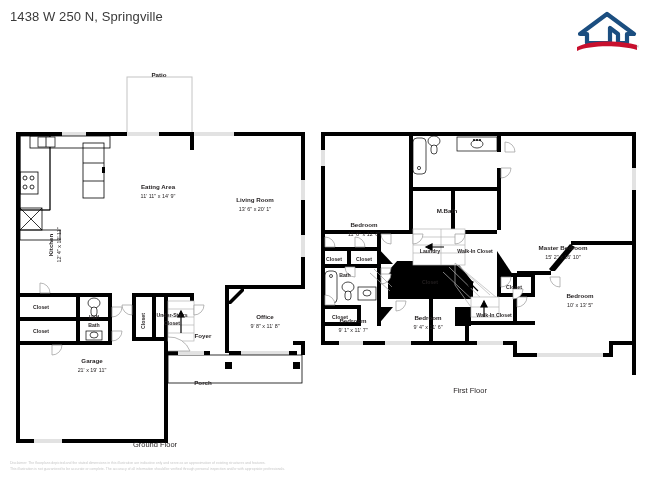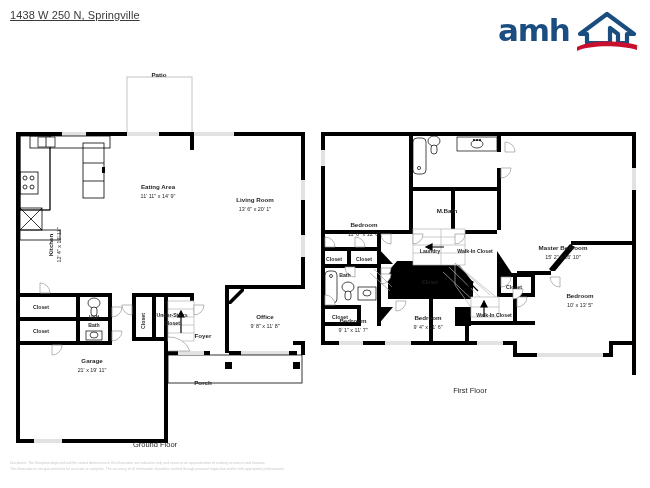--- a/index.html
+++ b/index.html
@@ -1,19 +1,19 @@
 <!DOCTYPE html>
 <html><head>
 <meta charset="utf-8">
 <style>
   html,body{margin:0;padding:0;background:#ffffff;}
   body{width:650px;height:488px;position:relative;overflow:hidden;
        font-family:"Liberation Sans","DejaVu Sans",sans-serif;color:#231f20;}
 
-  .addr{position:absolute;left:10px;top:9px;font-size:11px;color:#3a3a3a;letter-spacing:.1px;text-decoration:underline;}
+  .addr{position:absolute;left:10px;top:9px;font-size:13px;color:#3a3a3a;letter-spacing:.1px;}
 
   
   .logo{position:absolute;right:12px;top:10px;width:140px;height:42px;}
   .logo .word{position:absolute;left:0;top:5px;font-size:31px;font-weight:700;
        color:#1b4e80;letter-spacing:-1.2px;line-height:31px;font-family:"DejaVu Sans",sans-serif;}
   .logo svg{position:absolute;right:0;top:0;}
   .logo .reg{position:absolute;right:-1px;bottom:3px;font-size:4px;color:#8a8a8a;}
 
   
   #plan{position:absolute;left:0;top:55px;width:650px;height:395px;}
@@ -37,21 +37,20 @@
   .win{fill:#e2e2e2;}
   .stair{fill:none;stroke:#b4b4b4;stroke-width:.7;}
   .patio{fill:none;stroke:#c4c4c4;stroke-width:1;}
 </style>
 </head>
 <body>
 
 <div class="addr">1438 W 250 N, Springville</div>
 
 <div class="logo">
-  <div class="word">amh</div>
   <svg width="62" height="42" viewBox="0 0 62 42">
     <path d="M4 24 L31 4 L58 24 L51 24 L51 33 L42 33 L42 24 L34 18 L34 33 L11 33 L11 24 Z" fill="none" stroke="#1b4e80" stroke-width="4.2" stroke-linejoin="round"></path>
     <path d="M1 37 C14 30, 44 30, 61 35 L61 40 C44 35, 14 35, 1 41 Z" fill="#c8102e"></path>
   </svg>
   <span class="reg">®</span>
 </div>
 
 <div id="plan">
 <svg width="650" height="395" viewBox="0 0 650 395" xmlns="http://www.w3.org/2000/svg">
 

